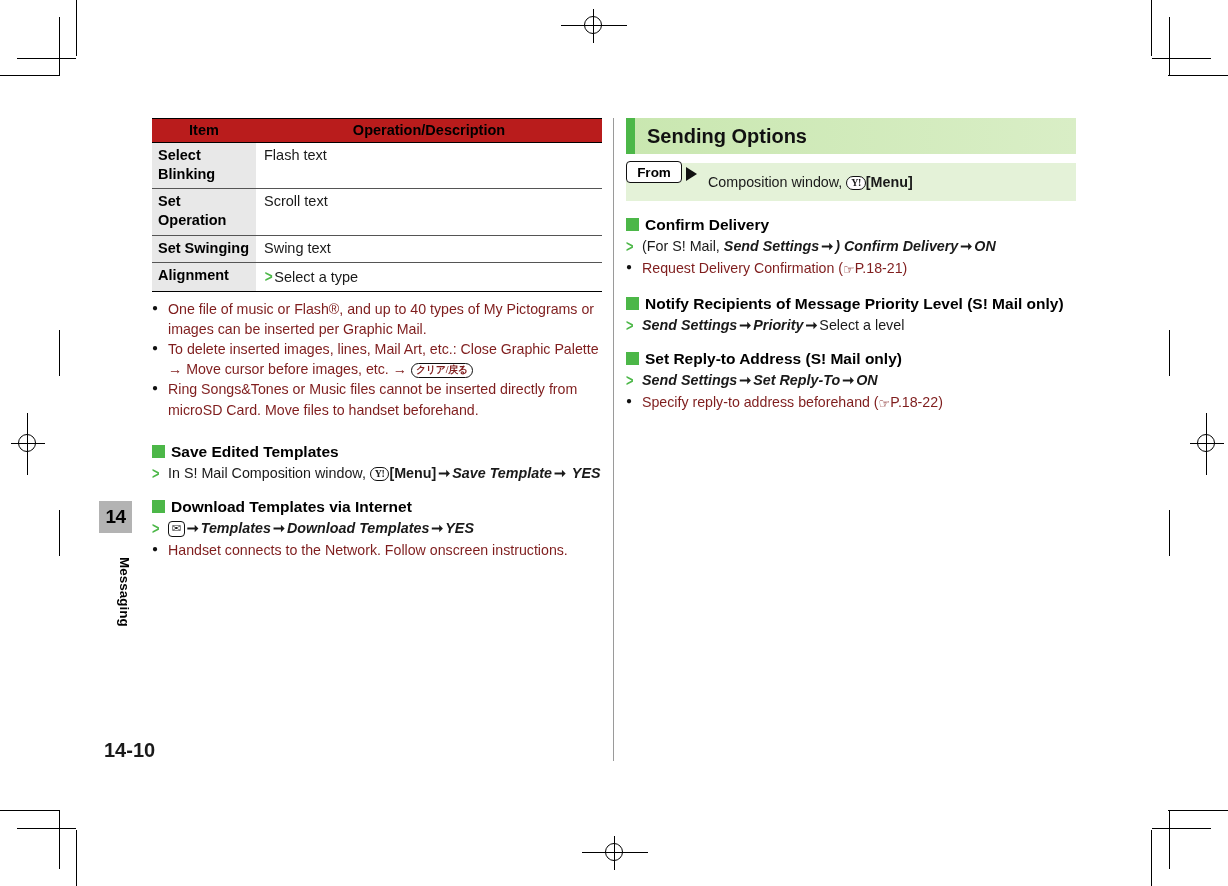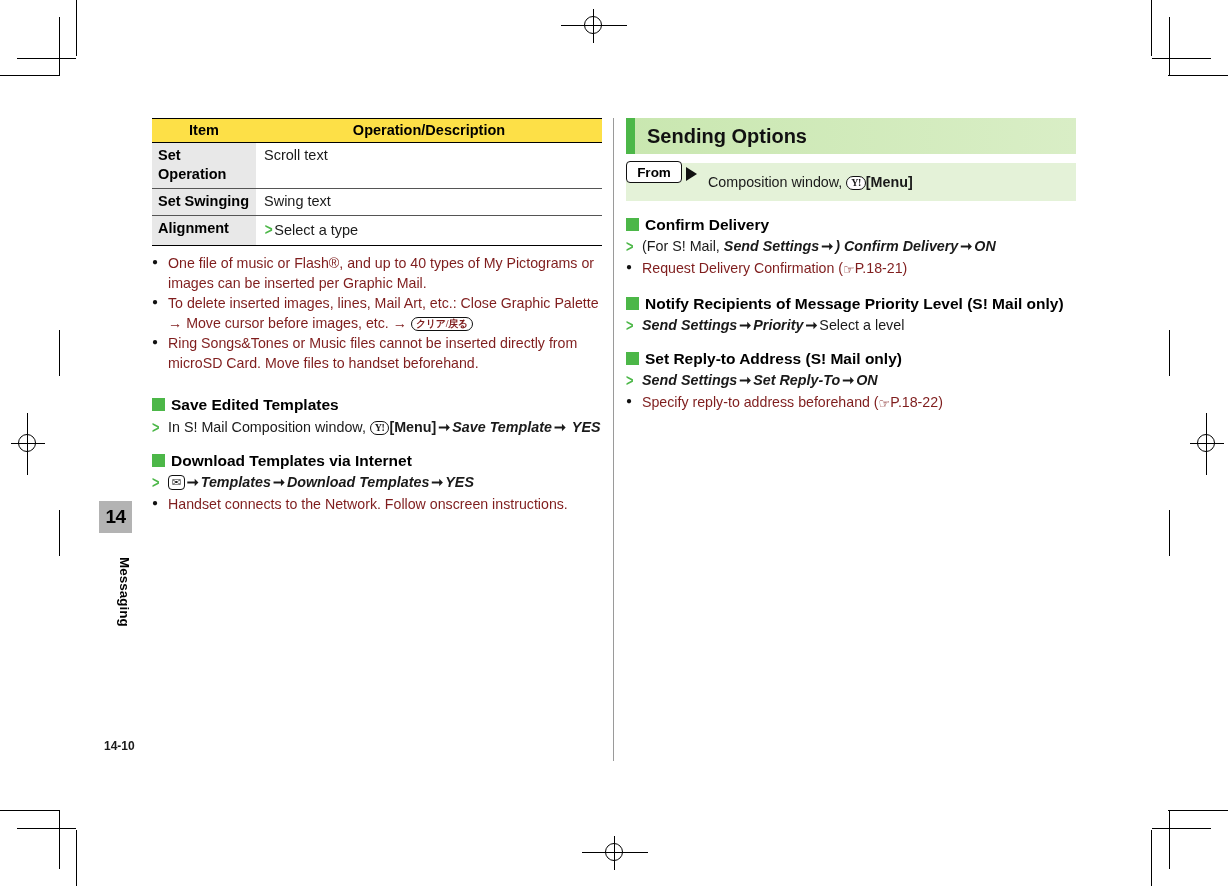--- a/index.html
+++ b/index.html
@@ -86,21 +86,21 @@
     display: flex;
     align-items: flex-start;
     justify-content: center;
     padding-top: 1px;
     box-sizing: border-box;
   }
   .folio {
     position: absolute;
     left: 104px;
     top: 739px;
-    font-size: 12px;
+    font-size: 20px;
     font-weight: bold;
     color: #1a1a1a;
     letter-spacing: 0px;
   }
 
   
   .col-divider {
     position: absolute;
     left: 613px;
     top: 118px;
@@ -127,21 +127,21 @@
   table.spec {
     border-collapse: collapse;
     width: 450px;
     table-layout: fixed;
   }
   table.spec th, table.spec td {
     padding: 0;
     vertical-align: top;
   }
   table.spec thead th {
-    background: #fde047;
+    background: #b91c1c;
     font-size: 14.5px;
     font-weight: bold;
     padding: 3px 0 4px 0;
     border-top: 1.6px solid #000;
     border-bottom: 1.2px solid #000;
     color: #000;
   }
   table.spec thead th.c1 { width: 104px; }
   table.spec tbody td.item {
     background: #e8e8e8;
@@ -398,20 +398,27 @@
 
     <table class="spec">
       <thead>
         <tr>
           <th class="c1">Item</th>
           <th>Operation/Description</th>
         </tr>
       </thead>
       <tbody>
         <tr>
+          <td class="item">Select Blinking</td>
+          <td class="desc">
+            <span>Flash text</span>
+            <div style="height:18px"></div>
+          </td>
+        </tr>
+        <tr>
           <td class="item">Set Operation</td>
           <td class="desc">Scroll text</td>
         </tr>
         <tr>
           <td class="item">Set Swinging</td>
           <td class="desc">Swing text</td>
         </tr>
         <tr>
           <td class="item">Alignment</td>
           <td class="desc">

